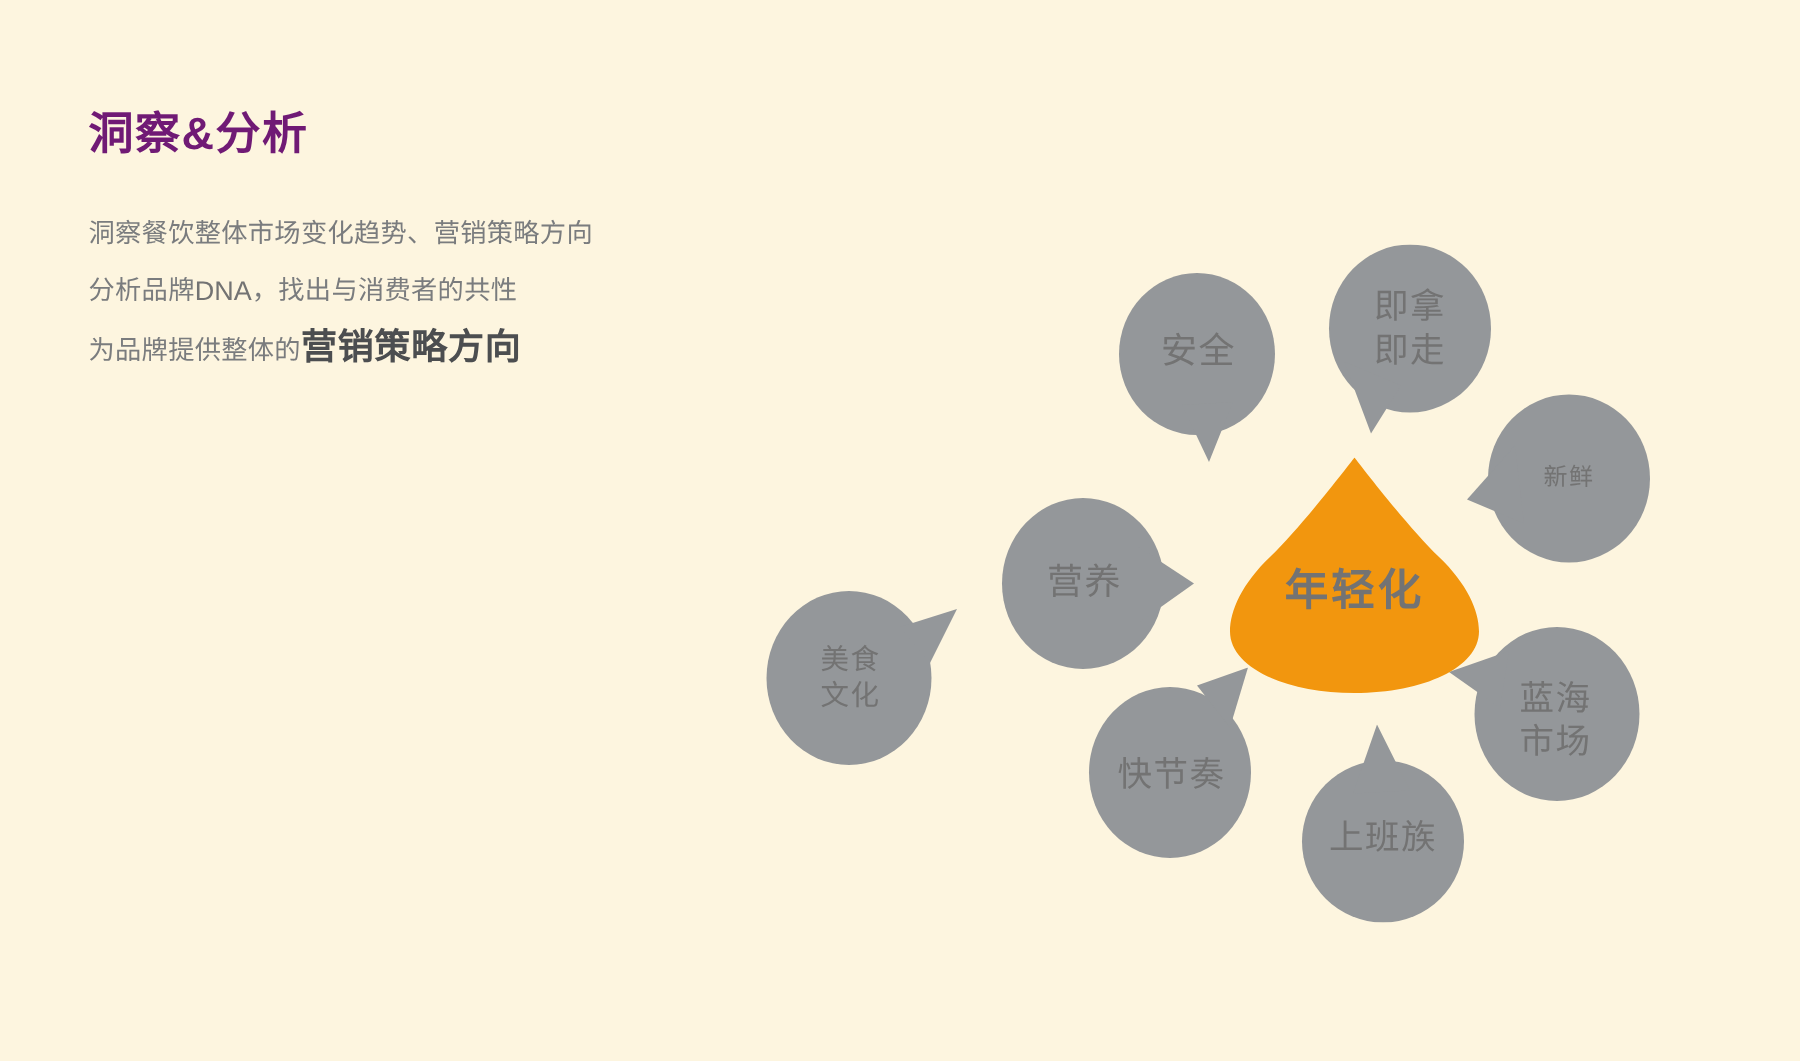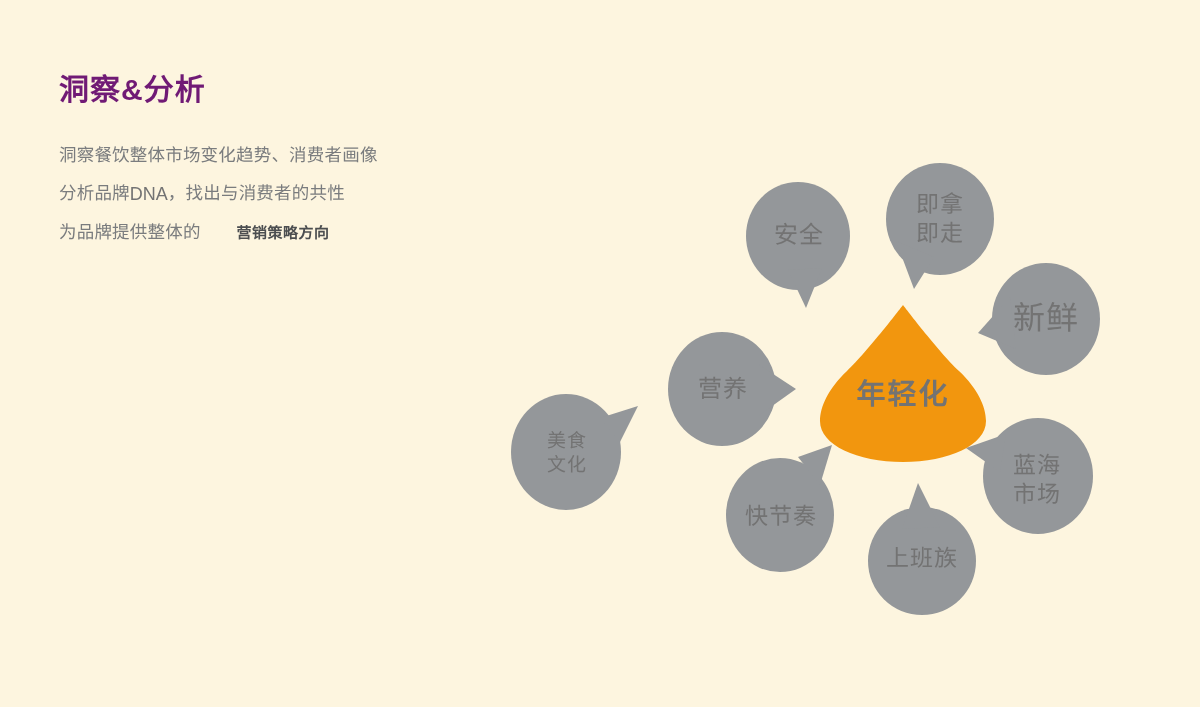--- a/index.html
+++ b/index.html
@@ -51,25 +51,24 @@
 
   .emph-dna {
     font-size: 18px;
     font-weight: normal;
     color: #737373;
     letter-spacing: 0px;
     vertical-align: -1px;
   }
 
   .emph-bold {
-    font-size: 15px;
+    font-size: 24px;
     font-weight: bold;
     color: #4C4E50;
     letter-spacing: 0.5px;
-    margin-left: 36px;
   }
 
   
   .cluster {
     position: absolute;
     left: 500px;
     top: 155px;
     width: 640px;
     height: 470px;
   }
@@ -119,21 +118,21 @@
   #bub-anquan     { left: 240px; top:  27px; width: 118px; height: 126px; }
   #bub-yingyang   { left: 166px; top: 173px; width: 130px; height: 122px; justify-content: center; }
   #bub-jina       { left: 380px; top:   8px; width: 116px; height: 132px; }
   #bub-xinxian    { left: 478px; top: 106px; width: 124px; height: 120px; }
   #bub-lanhai     { left: 466px; top: 251px; width: 130px; height: 132px; }
   #bub-kuaijiezou { left: 224px; top: 290px; width: 122px; height: 128px; text-align: center; }
   #bub-shangban   { left: 364px; top: 328px; width: 116px; height: 132px; }
   #bub-core       { left: 318px; top: 150px; width: 170px; height: 158px; }
 
   #bub-anquan .bubble-label   { font-size: 24px; }
-  #bub-xinxian .bubble-label  { font-size: 32px; }
+  #bub-xinxian .bubble-label  { font-size: 16px; }
   #bub-jiangxin .bubble-label { font-size: 24px; }
   #bub-yingyang .bubble-label { font-size: 24px; }
   #bub-shangban .bubble-label { font-size: 23px; }
   #bub-kuaijiezou .bubble-label { font-size: 23px; }
   #bub-jina .bubble-label     { font-size: 23px; line-height: 1.25; }
   #bub-meishi .bubble-label   { font-size: 19px; line-height: 1.25; }
   #bub-lanhai .bubble-label   { font-size: 23px; line-height: 1.25; }
 
   
   #bub-jiangxin .bubble-label  { transform: translate(-6px, -6px); }
@@ -150,21 +149,21 @@
 </head>
 <body>
 
 <div id="slide">
 
   <div class="text-panel">
 
     <h1 class="panel-title">洞察&amp;分析</h1>
 
     <div class="panel-line">
-      <span>洞察餐饮整体市场变化趋势、消费者画像</span>
+      <span>洞察餐饮整体市场变化趋势、营销策略方向</span>
     </div>
 
     <div class="panel-line">
       <span>分析品牌</span><span class="emph-dna">DNA</span><span>，找出与消费者的共性</span>
     </div>
 
     <div class="panel-line">
       <span>为品牌提供整体的</span><span class="emph-bold">营销策略方向</span>
     </div>
 

